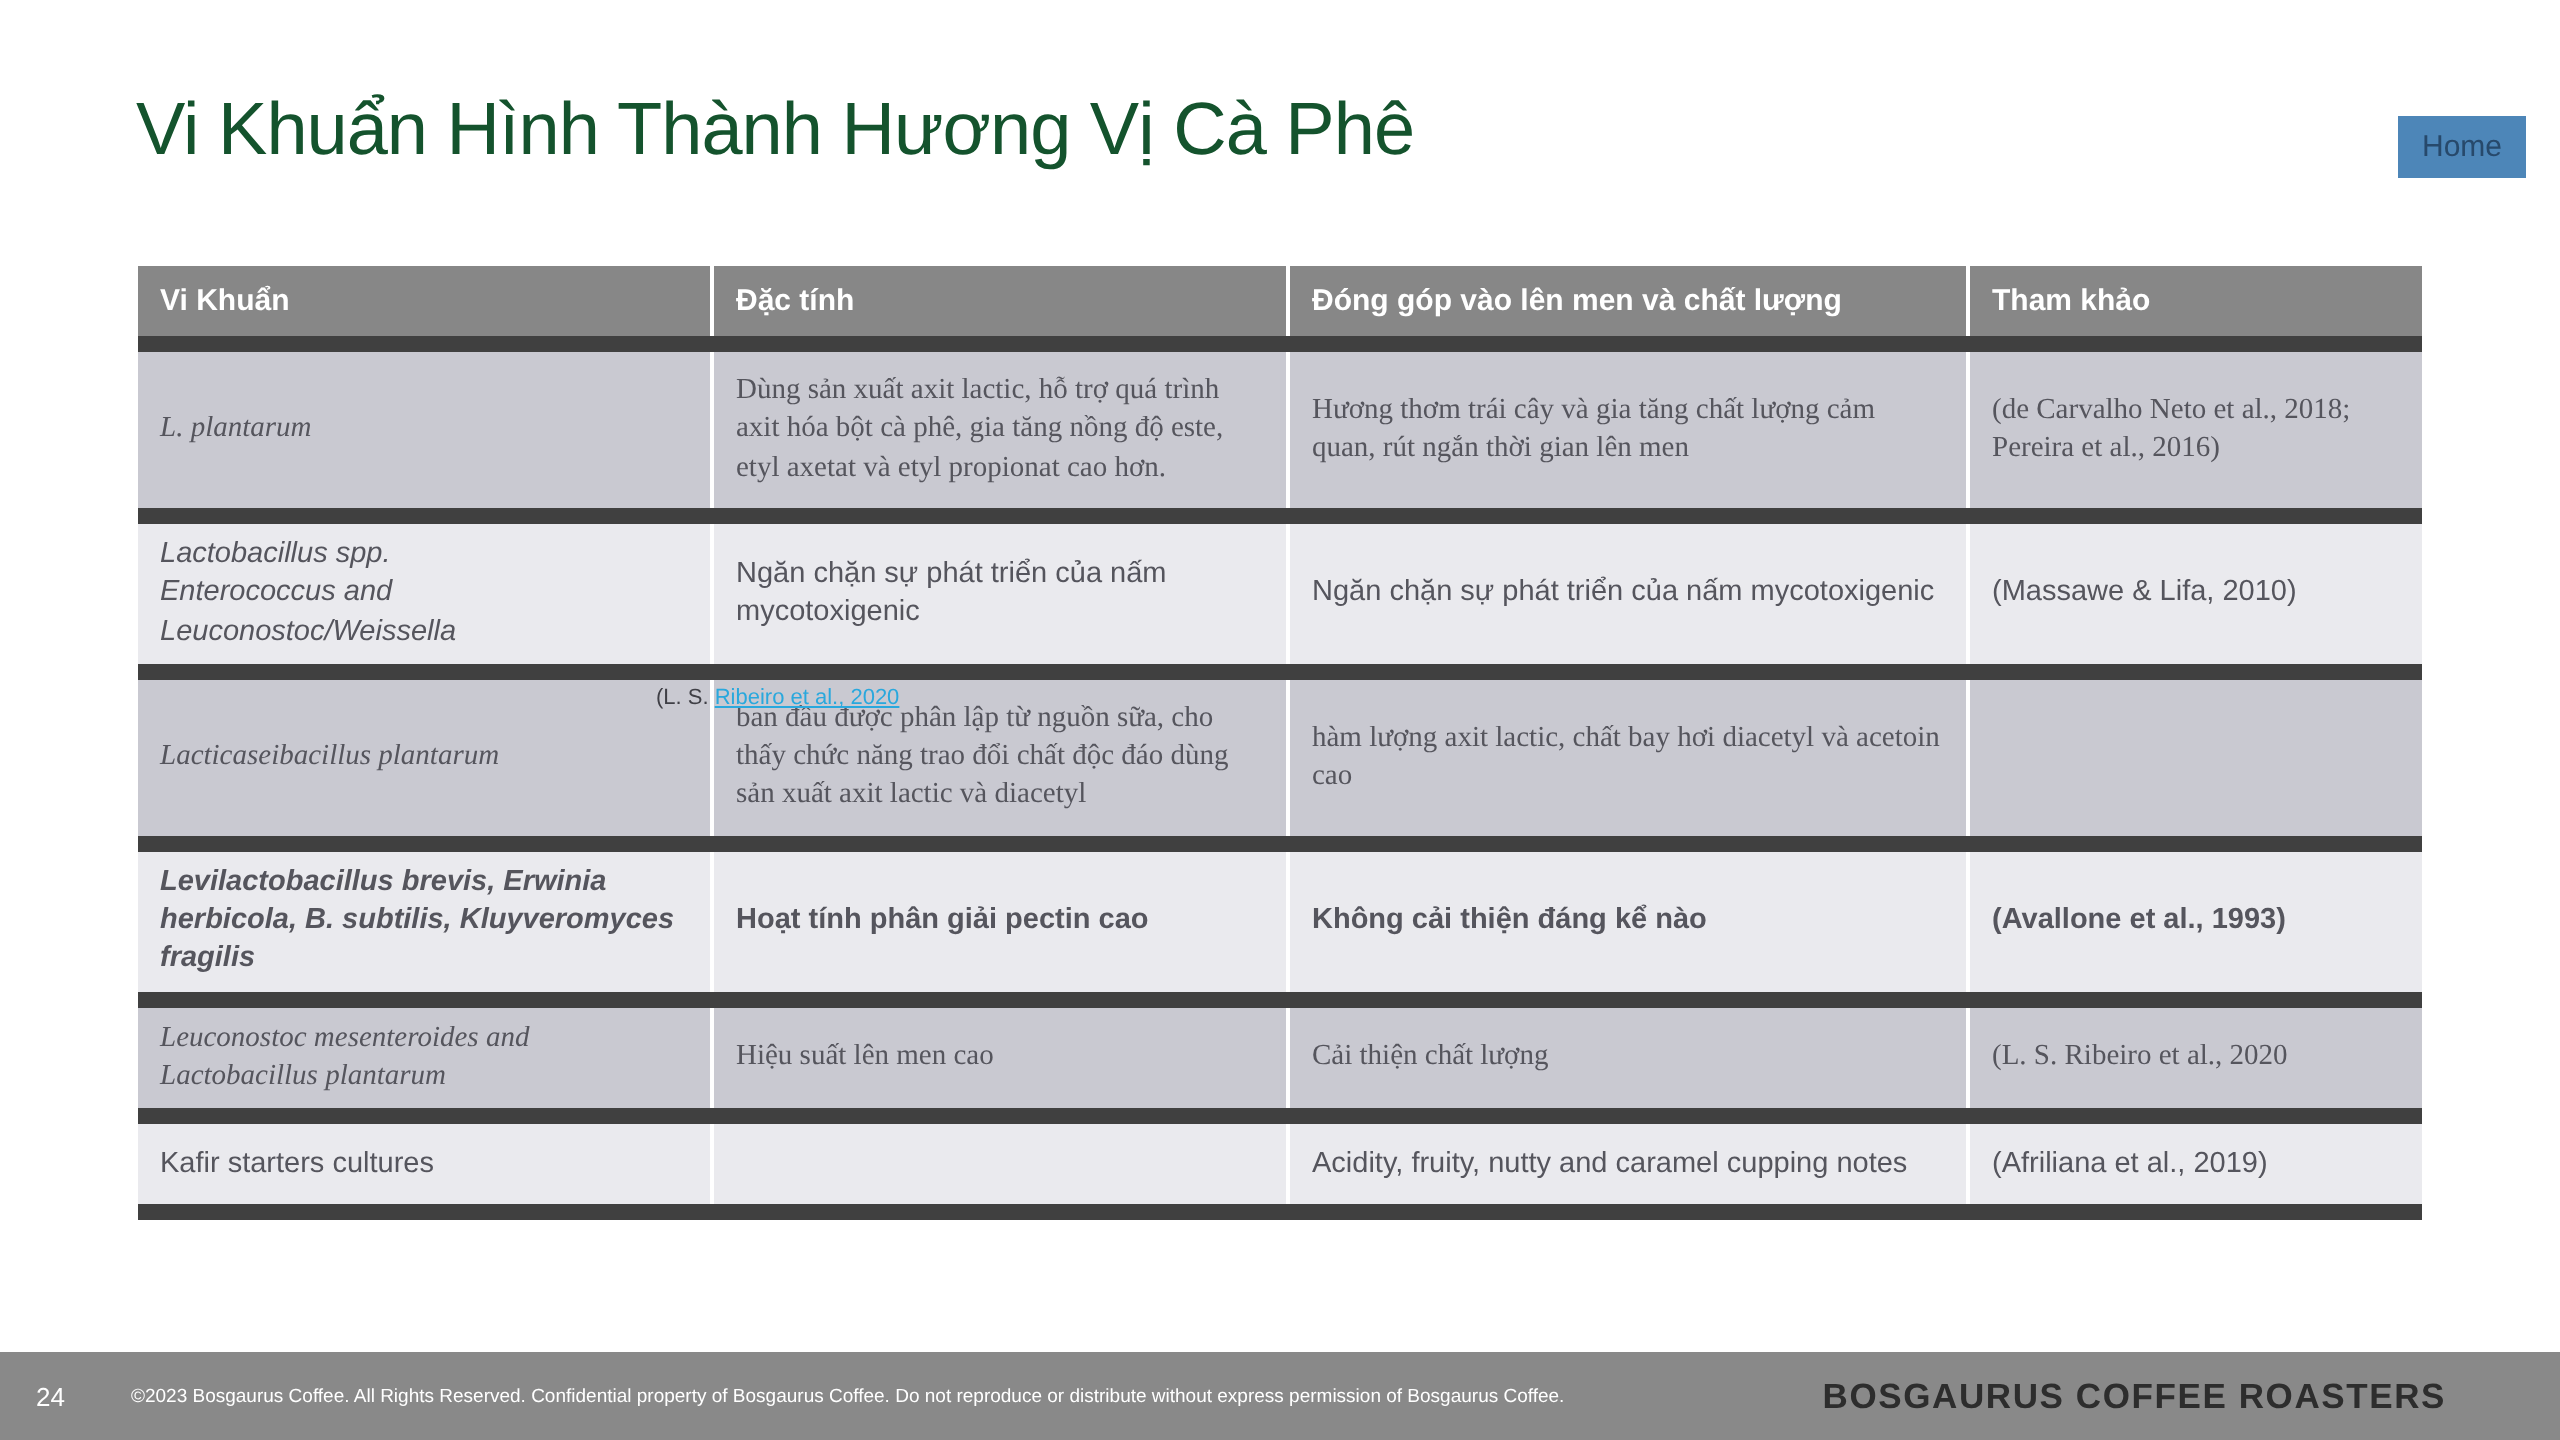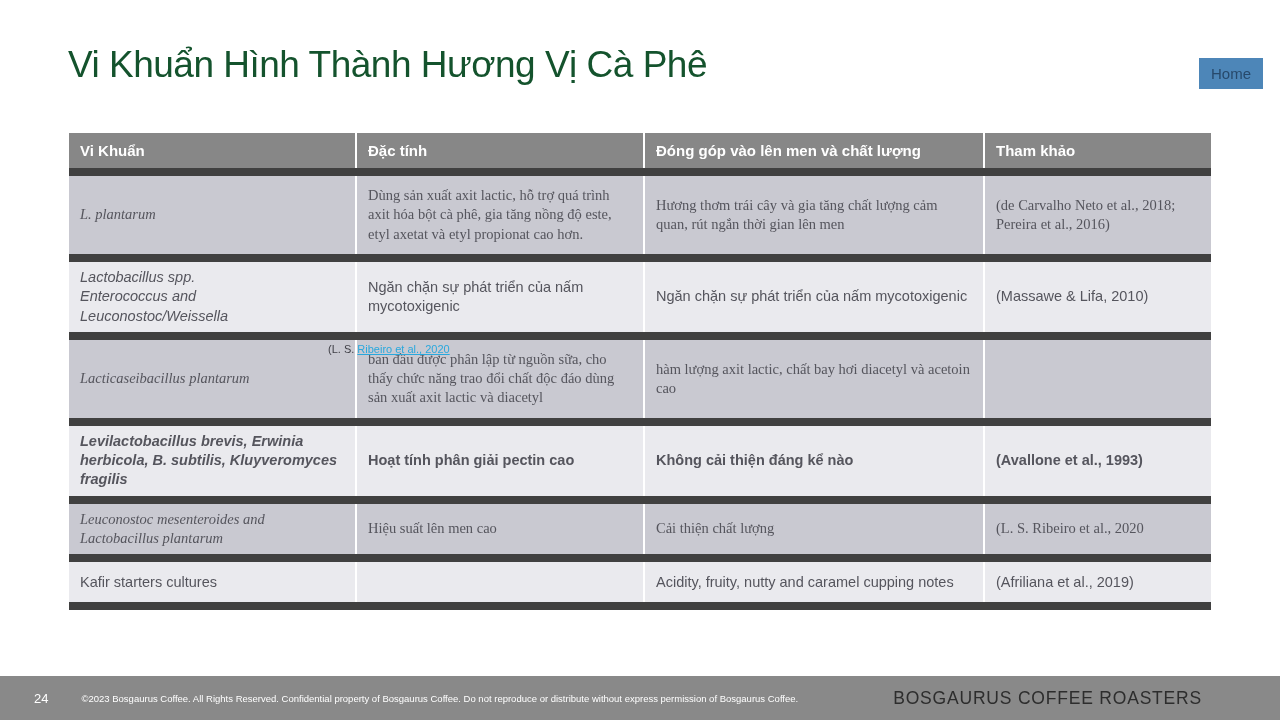--- a/index.html
+++ b/index.html
@@ -87,33 +87,34 @@
 
   
   .footer {
     position:absolute; left:0; bottom:0;
     width:1280px; height:44px;
     background:#898989;
     display:flex; align-items:center;
   }
   .footer .page-num {
     color:#ffffff; font-size:13px;
-    margin-left:34px;
+    margin-left:18px;
   }
   .footer .copyright {
     color:#ffffff; font-size:9.5px;
     margin-left:33px;
     flex:0 1 auto;
   }
   .footer .brand {
     color:#2d2d2d; font-size:17.5px;
     letter-spacing:0.8px;
     margin-left:auto;
-    margin-right:78px;
+    margin-right:57px;
     white-space:nowrap;
+    font-weight:bold;
   }
 </style>
 </head>
 <body>
 
 <div class="slide">
 
   <button class="home-btn">Home</button>
 
   <h1 class="title">Vi Khuẩn Hình Thành Hương Vị Cà Phê</h1>

